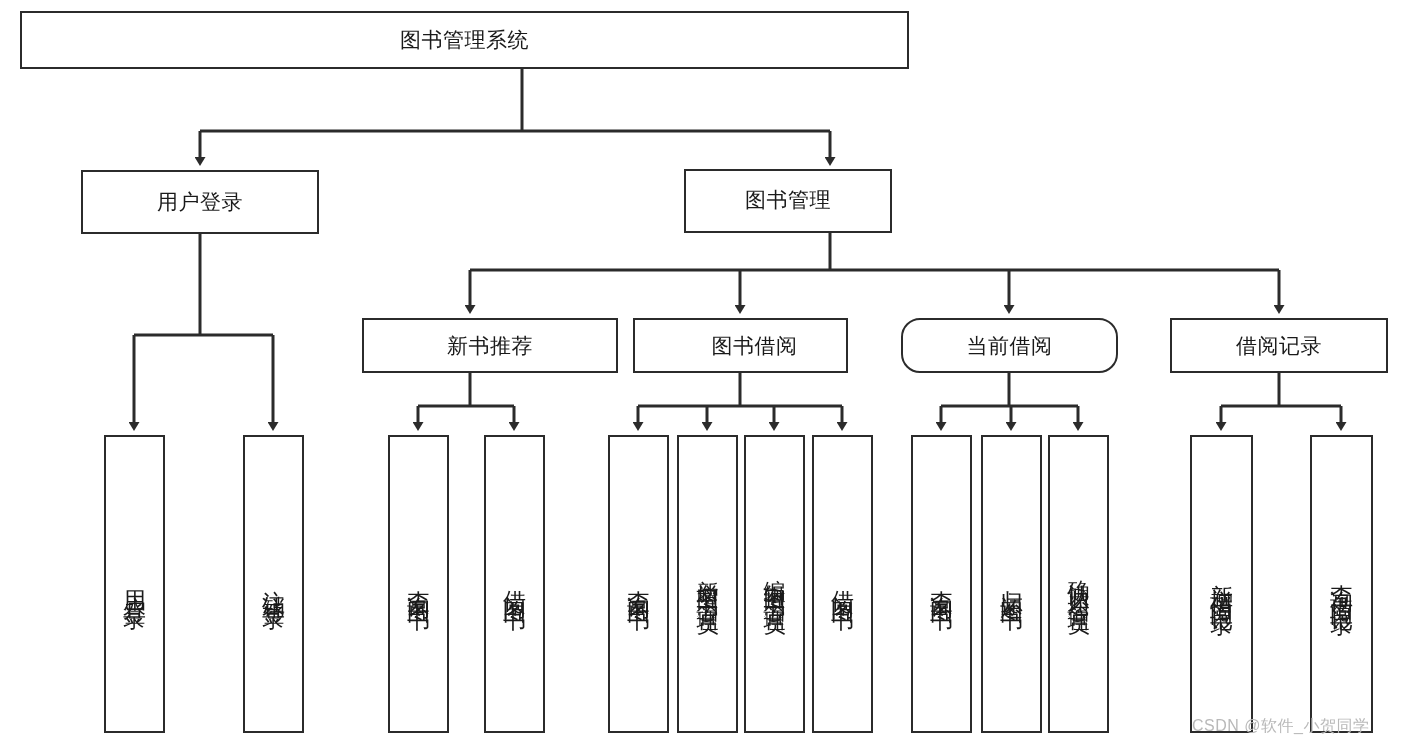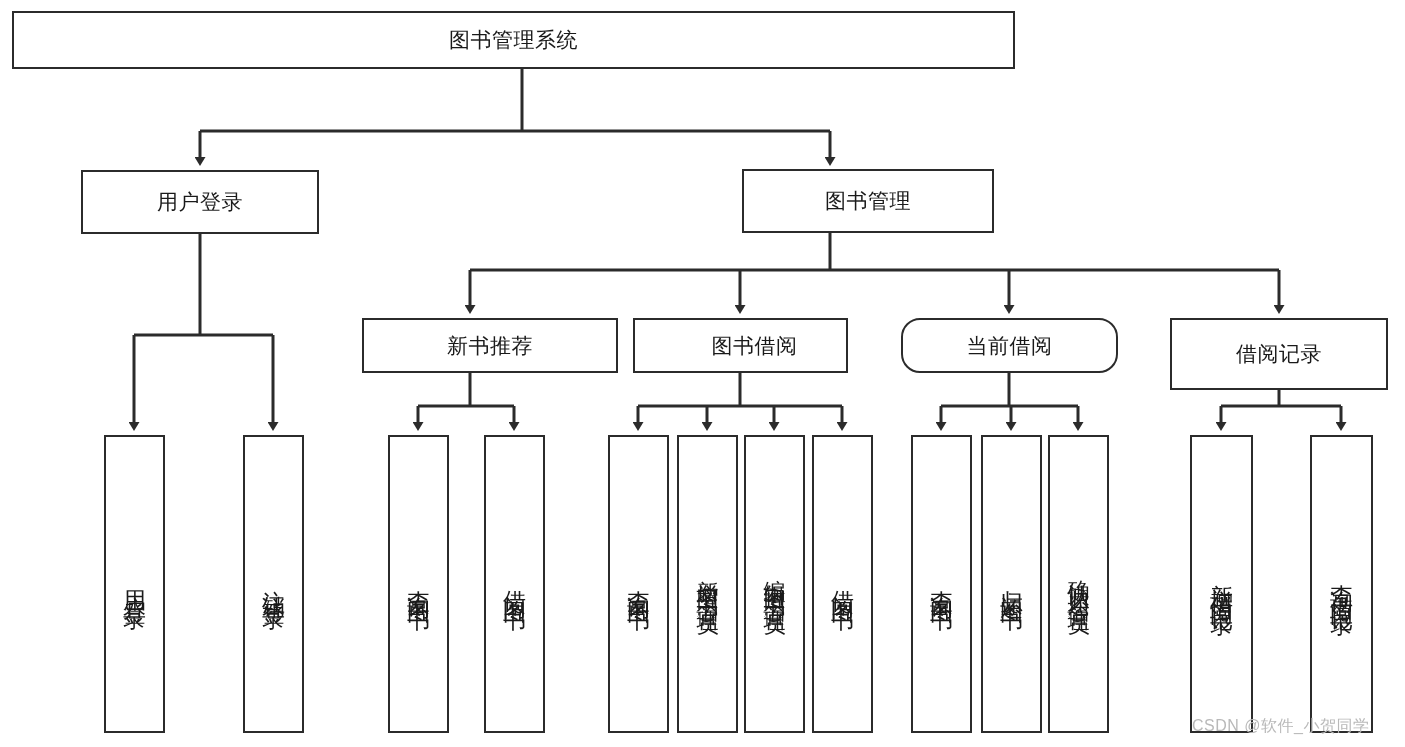--- a/index.html
+++ b/index.html
@@ -128,39 +128,39 @@
       <path d="M1078,406 L1078,423" marker-end="url(#arrow)"></path>
 
       <path d="M1279,373 L1279,406"></path>
       <path d="M1221,406 L1341,406"></path>
       <path d="M1221,406 L1221,423" marker-end="url(#arrow)"></path>
       <path d="M1341,406 L1341,423" marker-end="url(#arrow)"></path>
     </g>
   </svg>
 
   <div id="nodes-layer">
-      <div class="node h" style="left: 12px; top: 11px; width: 1003px; height: 58px;">
+      <div class="node h" style="left: 20px; top: 11px; width: 889px; height: 58px;">
         <span class="label">图书管理系统</span>
       </div>
       <div class="node h" style="left: 81px; top: 170px; width: 238px; height: 64px;">
         <span class="label">用户登录</span>
       </div>
-      <div class="node h" style="left: 742px; top: 169px; width: 252px; height: 64px;">
+      <div class="node h" style="left: 684px; top: 169px; width: 208px; height: 64px; font-family: Liberation Serif, serif;">
         <span class="label">图书管理</span>
       </div>
       <div class="node h" style="left: 362px; top: 318px; width: 256px; height: 55px;">
         <span class="label">新书推荐</span>
       </div>
       <div class="node h" style="left: 633px; top: 318px; width: 215px; height: 55px; padding-left: 28px;">
         <span class="label">图书借阅</span>
       </div>
       <div class="node h" style="left: 901px; top: 318px; width: 217px; height: 55px; border-radius: 19px;">
         <span class="label">当前借阅</span>
       </div>
-      <div class="node h" style="left: 1170px; top: 318px; width: 218px; height: 72px;">
+      <div class="node h" style="left: 1170px; top: 318px; width: 218px; height: 55px;">
         <span class="label">借阅记录</span>
       </div>
       <div class="node v" style="left: 104px; top: 435px; width: 61px; height: 298px;">
         <span class="label">用户登录</span>
       </div>
       <div class="node v" style="left: 243px; top: 435px; width: 61px; height: 298px;">
         <span class="label">注销登录</span>
       </div>
       <div class="node v" style="left: 388px; top: 435px; width: 61px; height: 298px;">
         <span class="label">查询图书</span>

